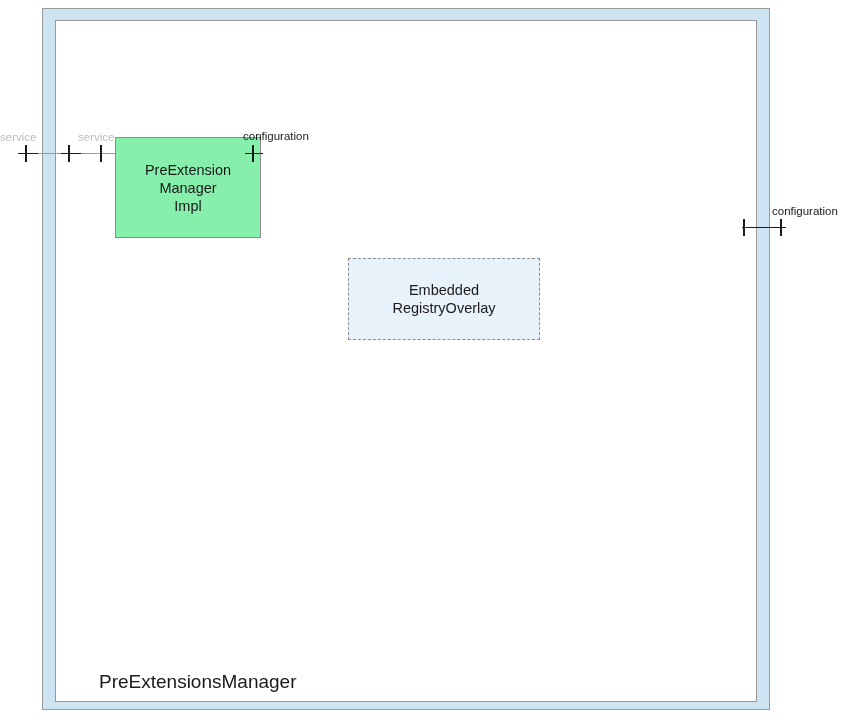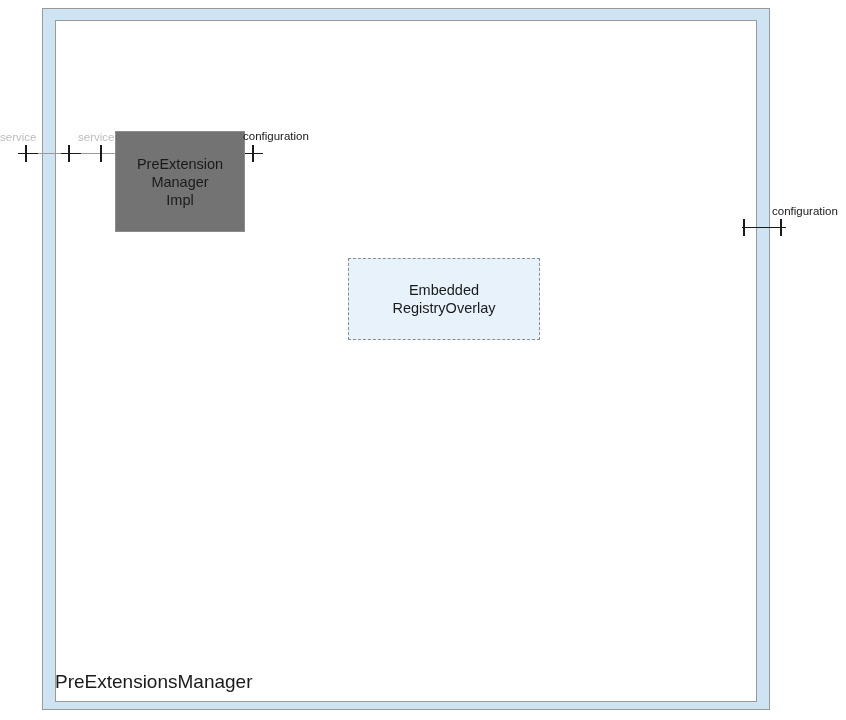--- a/index.html
+++ b/index.html
@@ -46,40 +46,41 @@
 
   
   .frame-title {
     position: absolute;
     left: 55px;
     top: 672px;
     font-size: 19px;
     color: #1a1a1a;
     white-space: nowrap;
     line-height: 1;
+    padding-left: 44px;
   }
 
   
   .comp-box {
     position: absolute;
     box-sizing: border-box;
     display: flex;
     align-items: center;
     justify-content: center;
     text-align: center;
     font-size: 14.5px;
     color: #1a1a1a;
     line-height: 18px;
   }
   .comp-solid {
     left: 115px;
-    top: 131px;
-    width: 130px;
+    top: 137px;
+    width: 146px;
     height: 101px;
-    background: #737373;
+    background: #86efac;
     border: 1px solid #8c8c8c;
   }
   .comp-dashed {
     left: 348px;
     top: 258px;
     width: 192px;
     height: 82px;
     background: #e8f2fb;
     border: 1px dashed #8c8c8c;
   }

